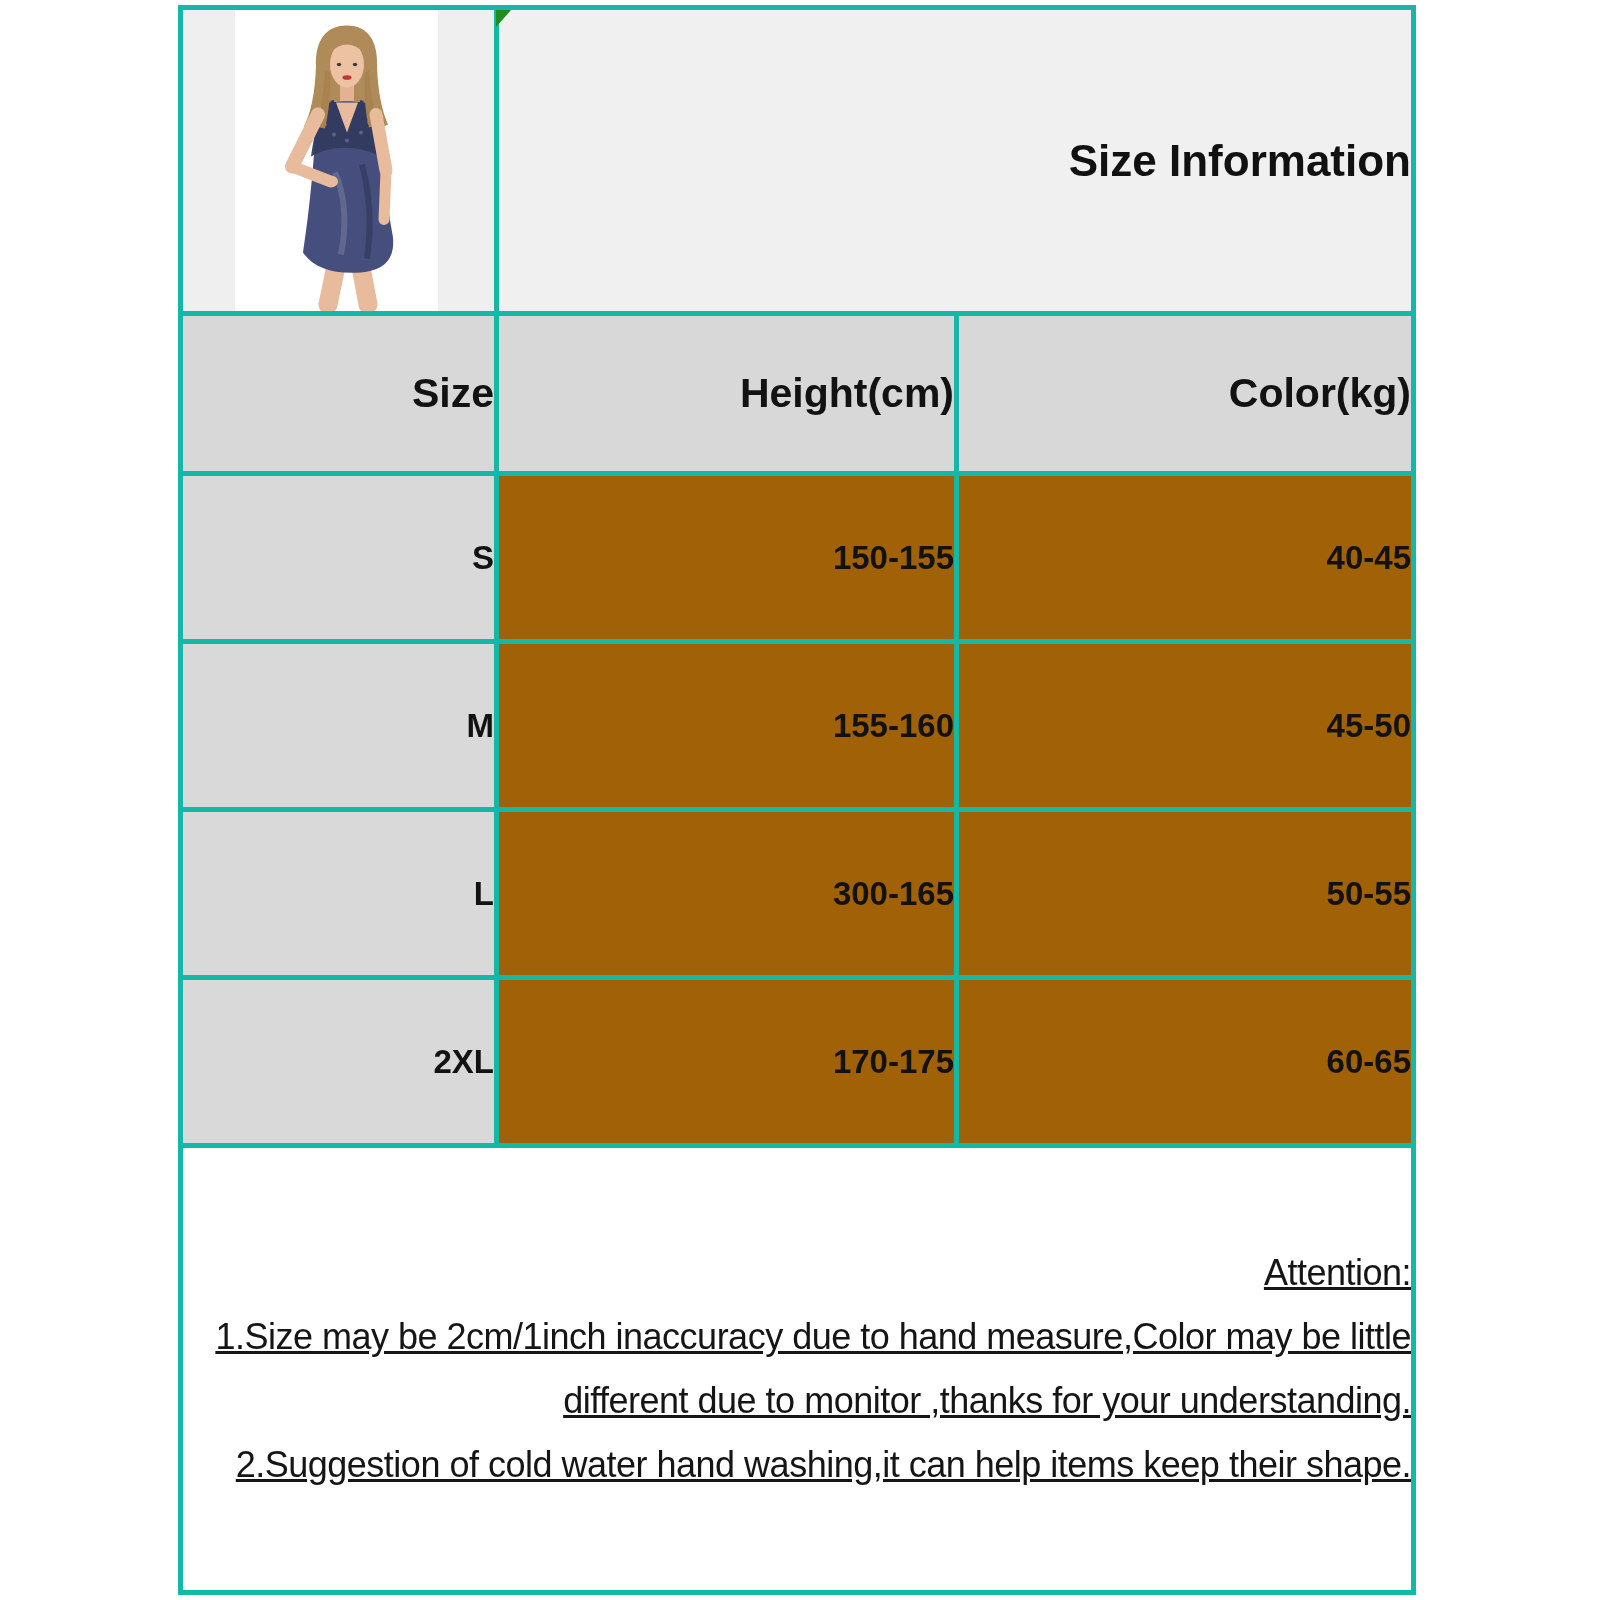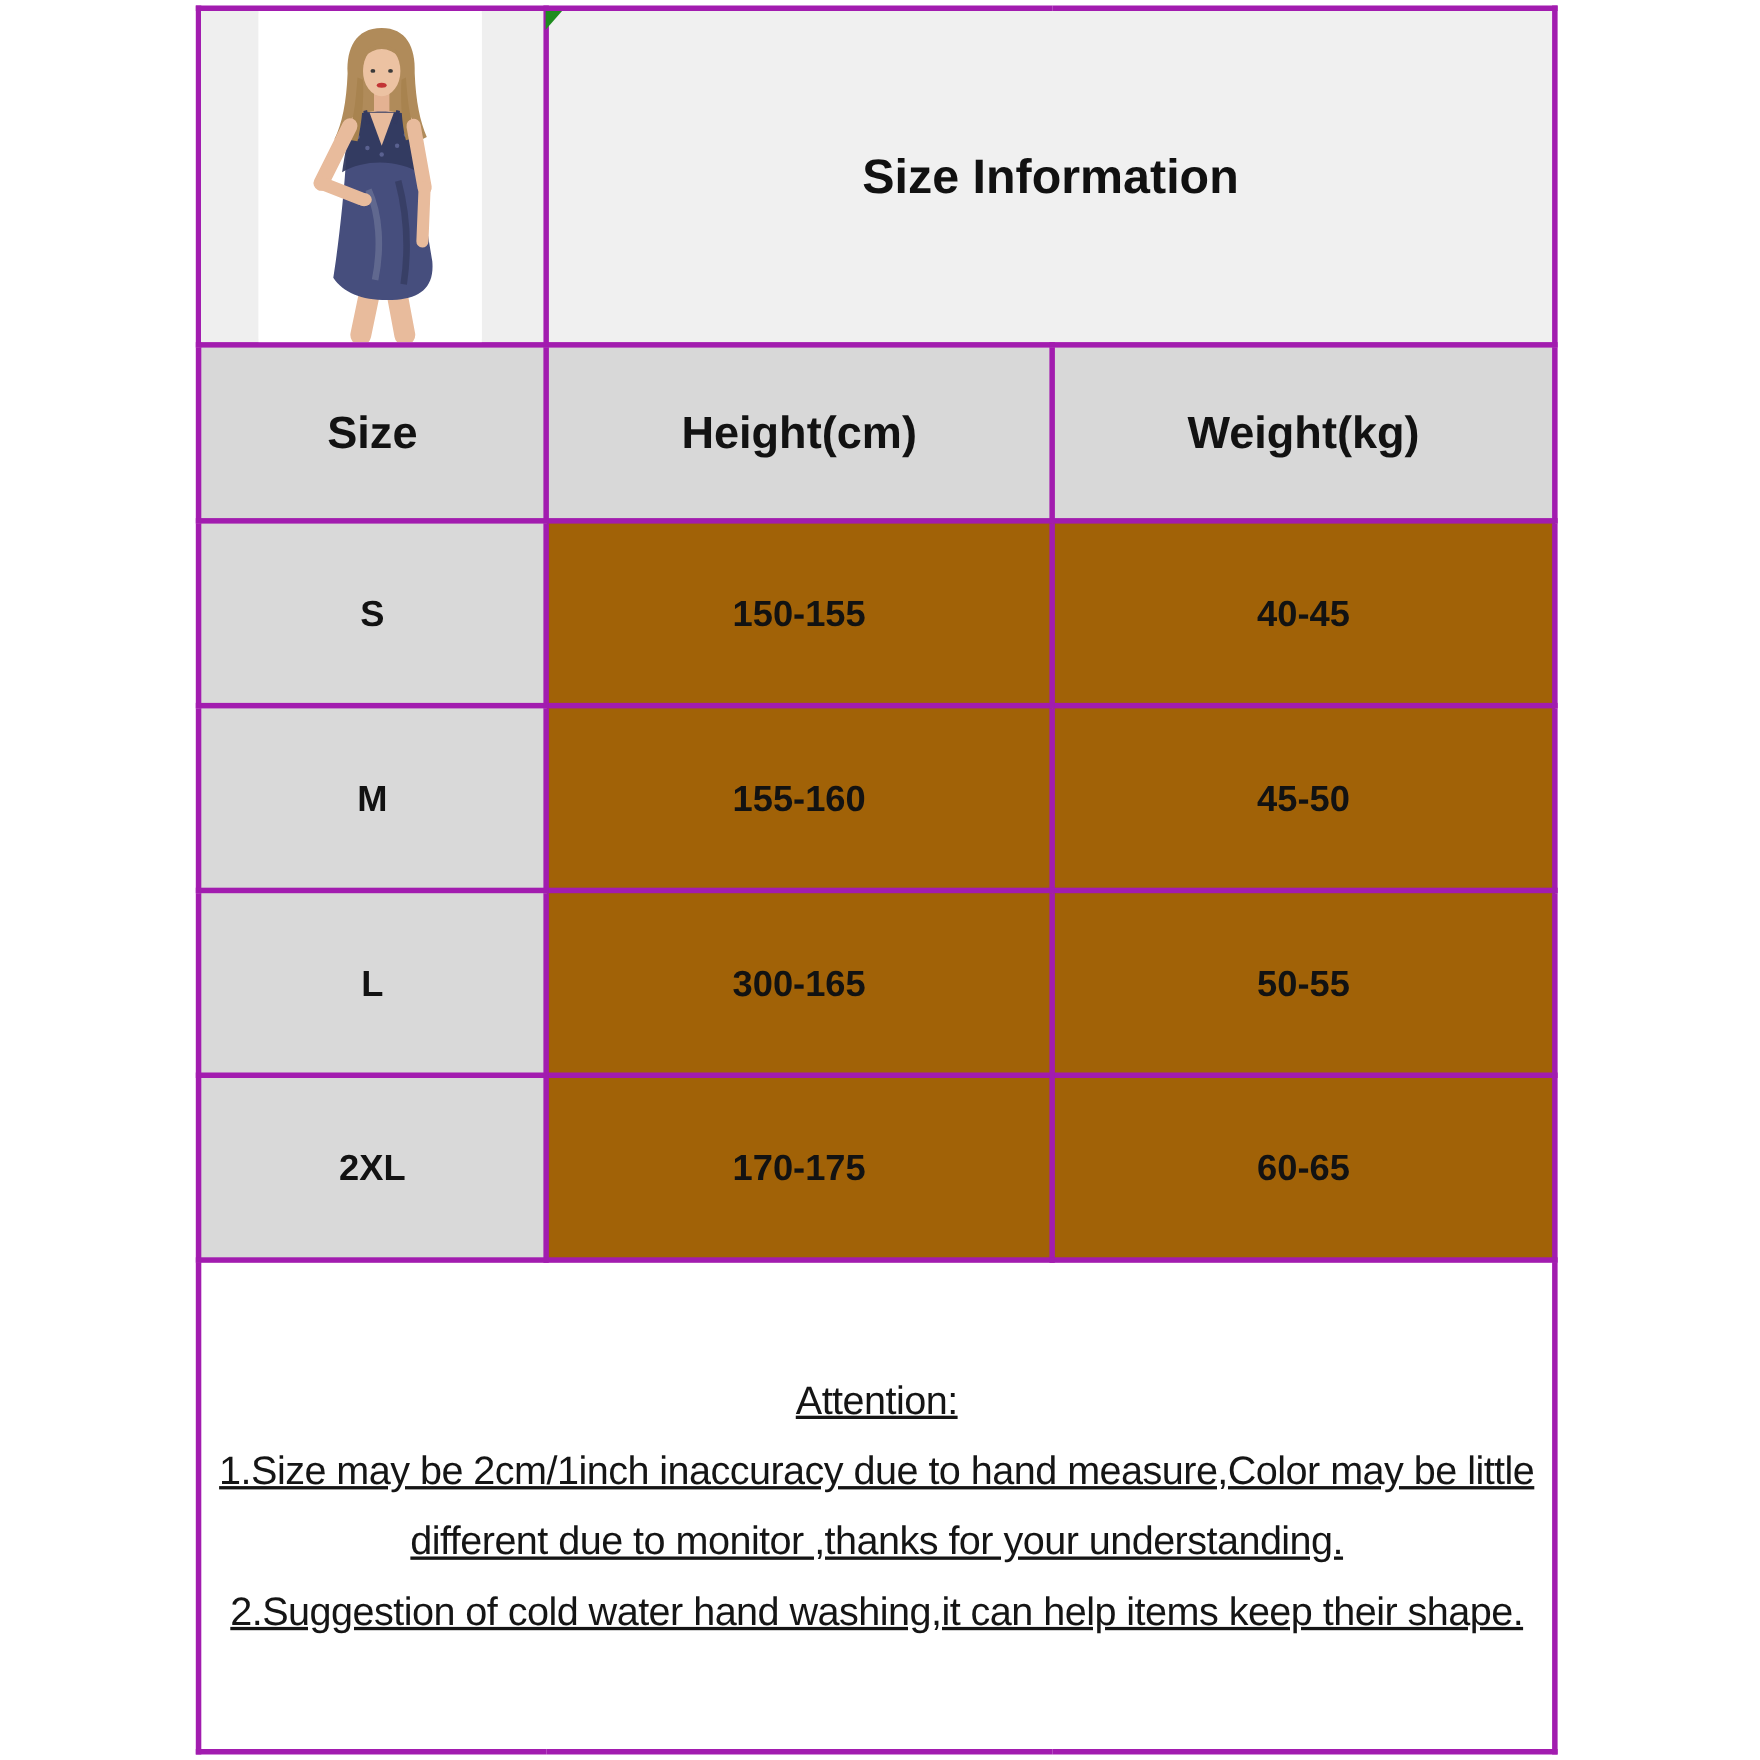--- a/index.html
+++ b/index.html
@@ -24,24 +24,24 @@
     width: 1233px;
     height: 1590px;
   }
   table.size-table {
     border-collapse: collapse;
     table-layout: fixed;
     width: 1233px;
     height: 1590px;
   }
   table.size-table td, table.size-table th {
-    border: 5px solid #a21caf;
+    border: 5px solid #14b8a6;
     padding: 0;
     vertical-align: middle;
-    text-align: center;
+    text-align: right;
     color: #121212;
   }
   col.c1 { width: 316px; }
   col.c2 { width: 460px; }
   col.c3 { width: 457px; }
   tr.r-title { height: 306px; }
   tr.r-head  { height: 160px; }
   tr.r-data  { height: 168px; }
 
   td.photo-cell {
@@ -169,21 +169,21 @@
           </div>
         </td>
         <td class="title-cell" colspan="2">
           <span class="title-text">Size Information</span>
         </td>
       </tr>
 
       <tr class="r-head">
         <th class="size-head">Size</th>
         <th>Height(cm)</th>
-        <th>Weight(kg)</th>
+        <th>Color(kg)</th>
       </tr>
 
       <tr class="r-data">
         <td class="size-col">S</td>
         <td>150-155</td>
         <td>40-45</td>
       </tr>
       <tr class="r-data">
         <td class="size-col">M</td>
         <td>155-160</td>

